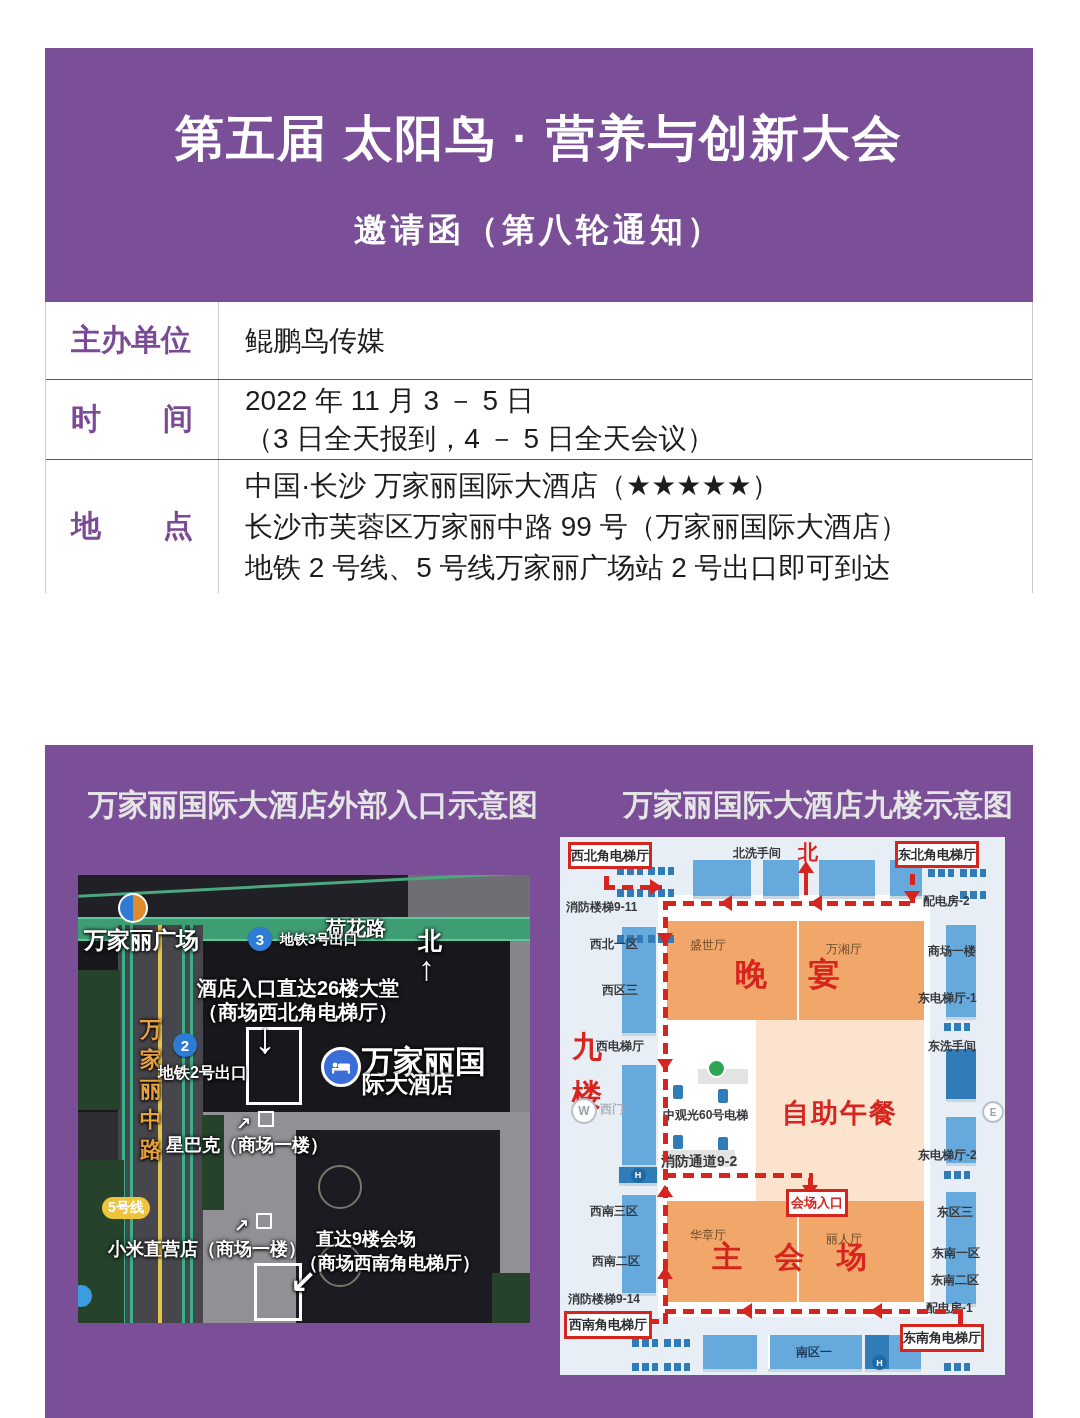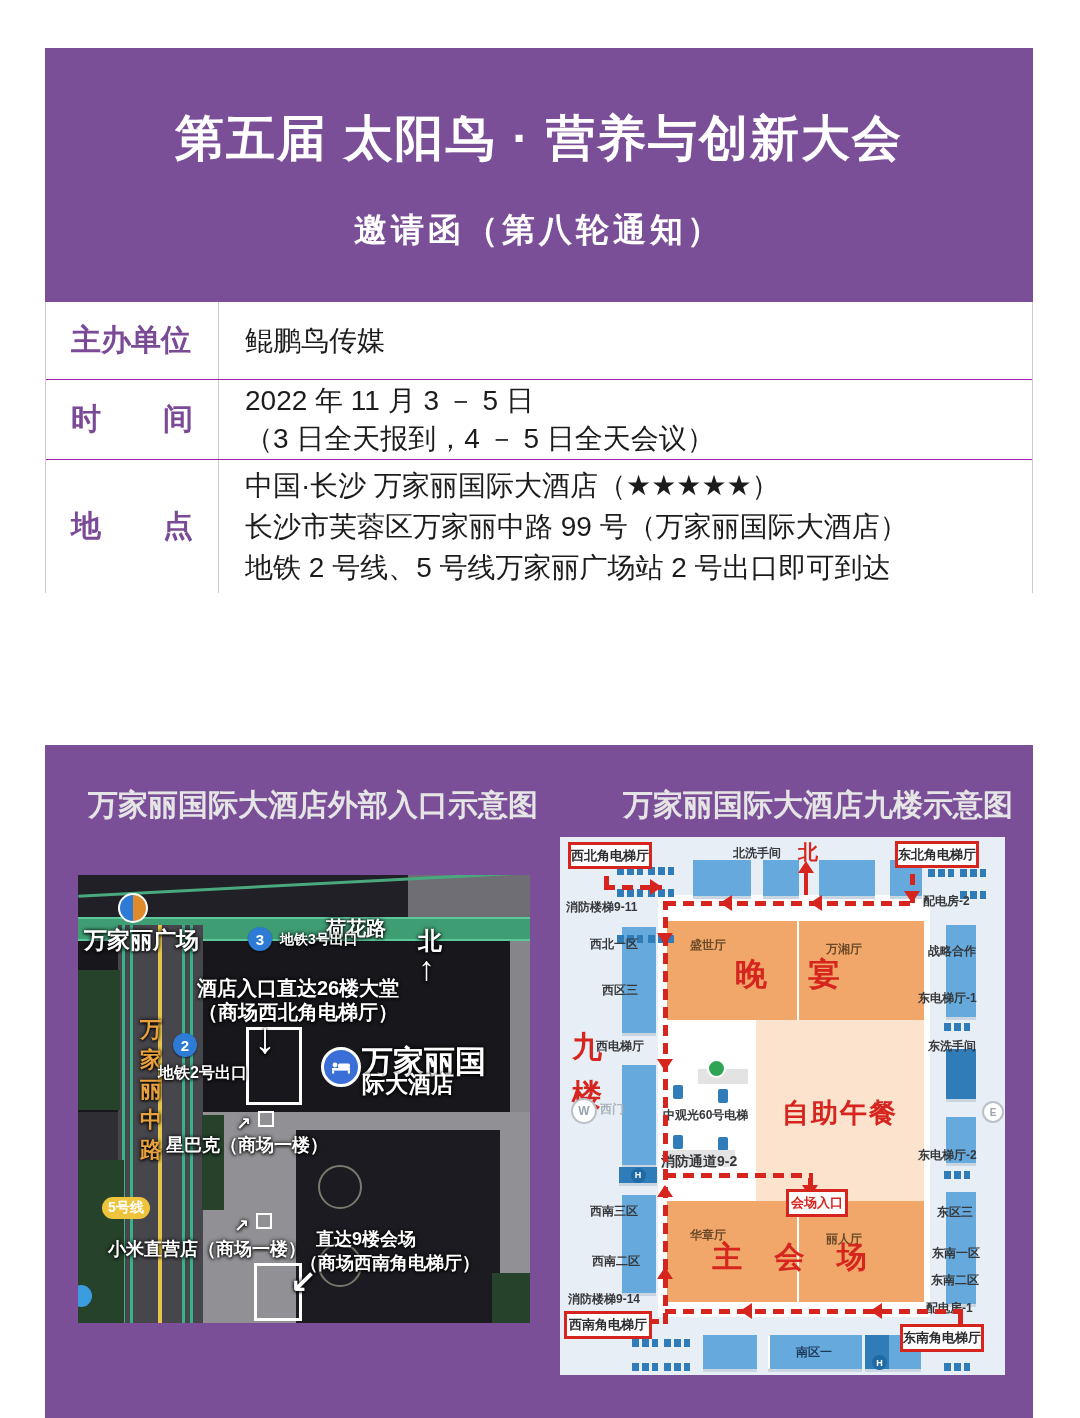--- a/index.html
+++ b/index.html
@@ -52,21 +52,21 @@
   .dh{position:absolute;height:5px;z-index:7;
       background:repeating-linear-gradient(90deg,#d6251e 0 11px,transparent 11px 18px);}
   .dv{position:absolute;width:5px;z-index:7;
       background:repeating-linear-gradient(0deg,#d6251e 0 11px,transparent 11px 18px);}
   .ah{position:absolute;width:0;height:0;border-style:solid;z-index:7;}
   .ah-l{border-width:8px 12px 8px 0;border-color:transparent #d6251e transparent transparent;}
   .ah-r{border-width:8px 0 8px 12px;border-color:transparent transparent transparent #d6251e;}
   .ah-d{border-width:12px 8px 0 8px;border-color:#d6251e transparent transparent transparent;}
   .ah-u{border-width:0 8px 12px 8px;border-color:transparent transparent #d6251e transparent;}
   .bigred{position:absolute;color:#d6251e;font-weight:bold;z-index:6;white-space:nowrap;}
-  .hallname{position:absolute;font-size:12px;font-weight:bold;color:#6b4a2a;z-index:6;white-space:nowrap;}
+  .hallname{position:absolute;font-size:12px;font-weight:normal;color:#6b4a2a;z-index:6;white-space:nowrap;}
   .circ{position:absolute;border-radius:50%;display:flex;align-items:center;justify-content:center;
         font-weight:bold;z-index:6;}
   .wicon{width:22px;height:22px;border:2px solid #b9c0c8;background:#fff;color:#9aa3ad;font-size:12px;}
   .hicon{width:15px;height:15px;background:#1f6aa5;color:#fff;font-size:9px;}
   .graybar{position:absolute;background:#e3e3e3;z-index:4;}
 </style>
 </head>
 <body>
 
 <div class="page">
@@ -286,21 +286,21 @@
 
       <div class="bigred" style="left:238px;top:2px;font-size:20px">北</div>
       <div class="ah ah-u" style="left:238px;top:24px"></div>
       <div class="abs" style="left:244px;top:34px;width:4px;height:24px;background:#d6251e;z-index:7"></div>
 
       <div class="fl" style="left:173px;top:8px">北洗手间</div>
       <div class="fl" style="left:6px;top:62px">消防楼梯9-11</div>
       <div class="fl" style="left:363px;top:56px">配电房-2</div>
       <div class="fl" style="left:30px;top:99px">西北一区</div>
       <div class="fl" style="left:42px;top:145px">西区三</div>
-      <div class="fl" style="left:368px;top:106px">战略合作</div>
+      <div class="fl" style="left:368px;top:106px">商场一楼</div>
       <div class="fl" style="left:358px;top:153px">东电梯厅-1</div>
       <div class="bigred" style="left:12px;top:190px;font-size:30px">九</div>
       <div class="bigred" style="left:12px;top:238px;font-size:30px">楼</div>
       <div class="fl" style="left:36px;top:201px">西电梯厅</div>
       <div class="fl" style="left:368px;top:201px">东洗手间</div>
       <div class="circ wicon" style="left:11px;top:261px">W</div>
       <div class="fl" style="left:40px;top:264px;color:#aab2ba">西门</div>
       <div class="circ wicon" style="left:422px;top:264px;width:18px;height:18px;font-size:10px">E</div>
       <div class="fl" style="left:103px;top:270px">中观光60号电梯</div>
       <div class="fl" style="left:101px;top:316px;font-size:14px">消防通道9-2</div>

